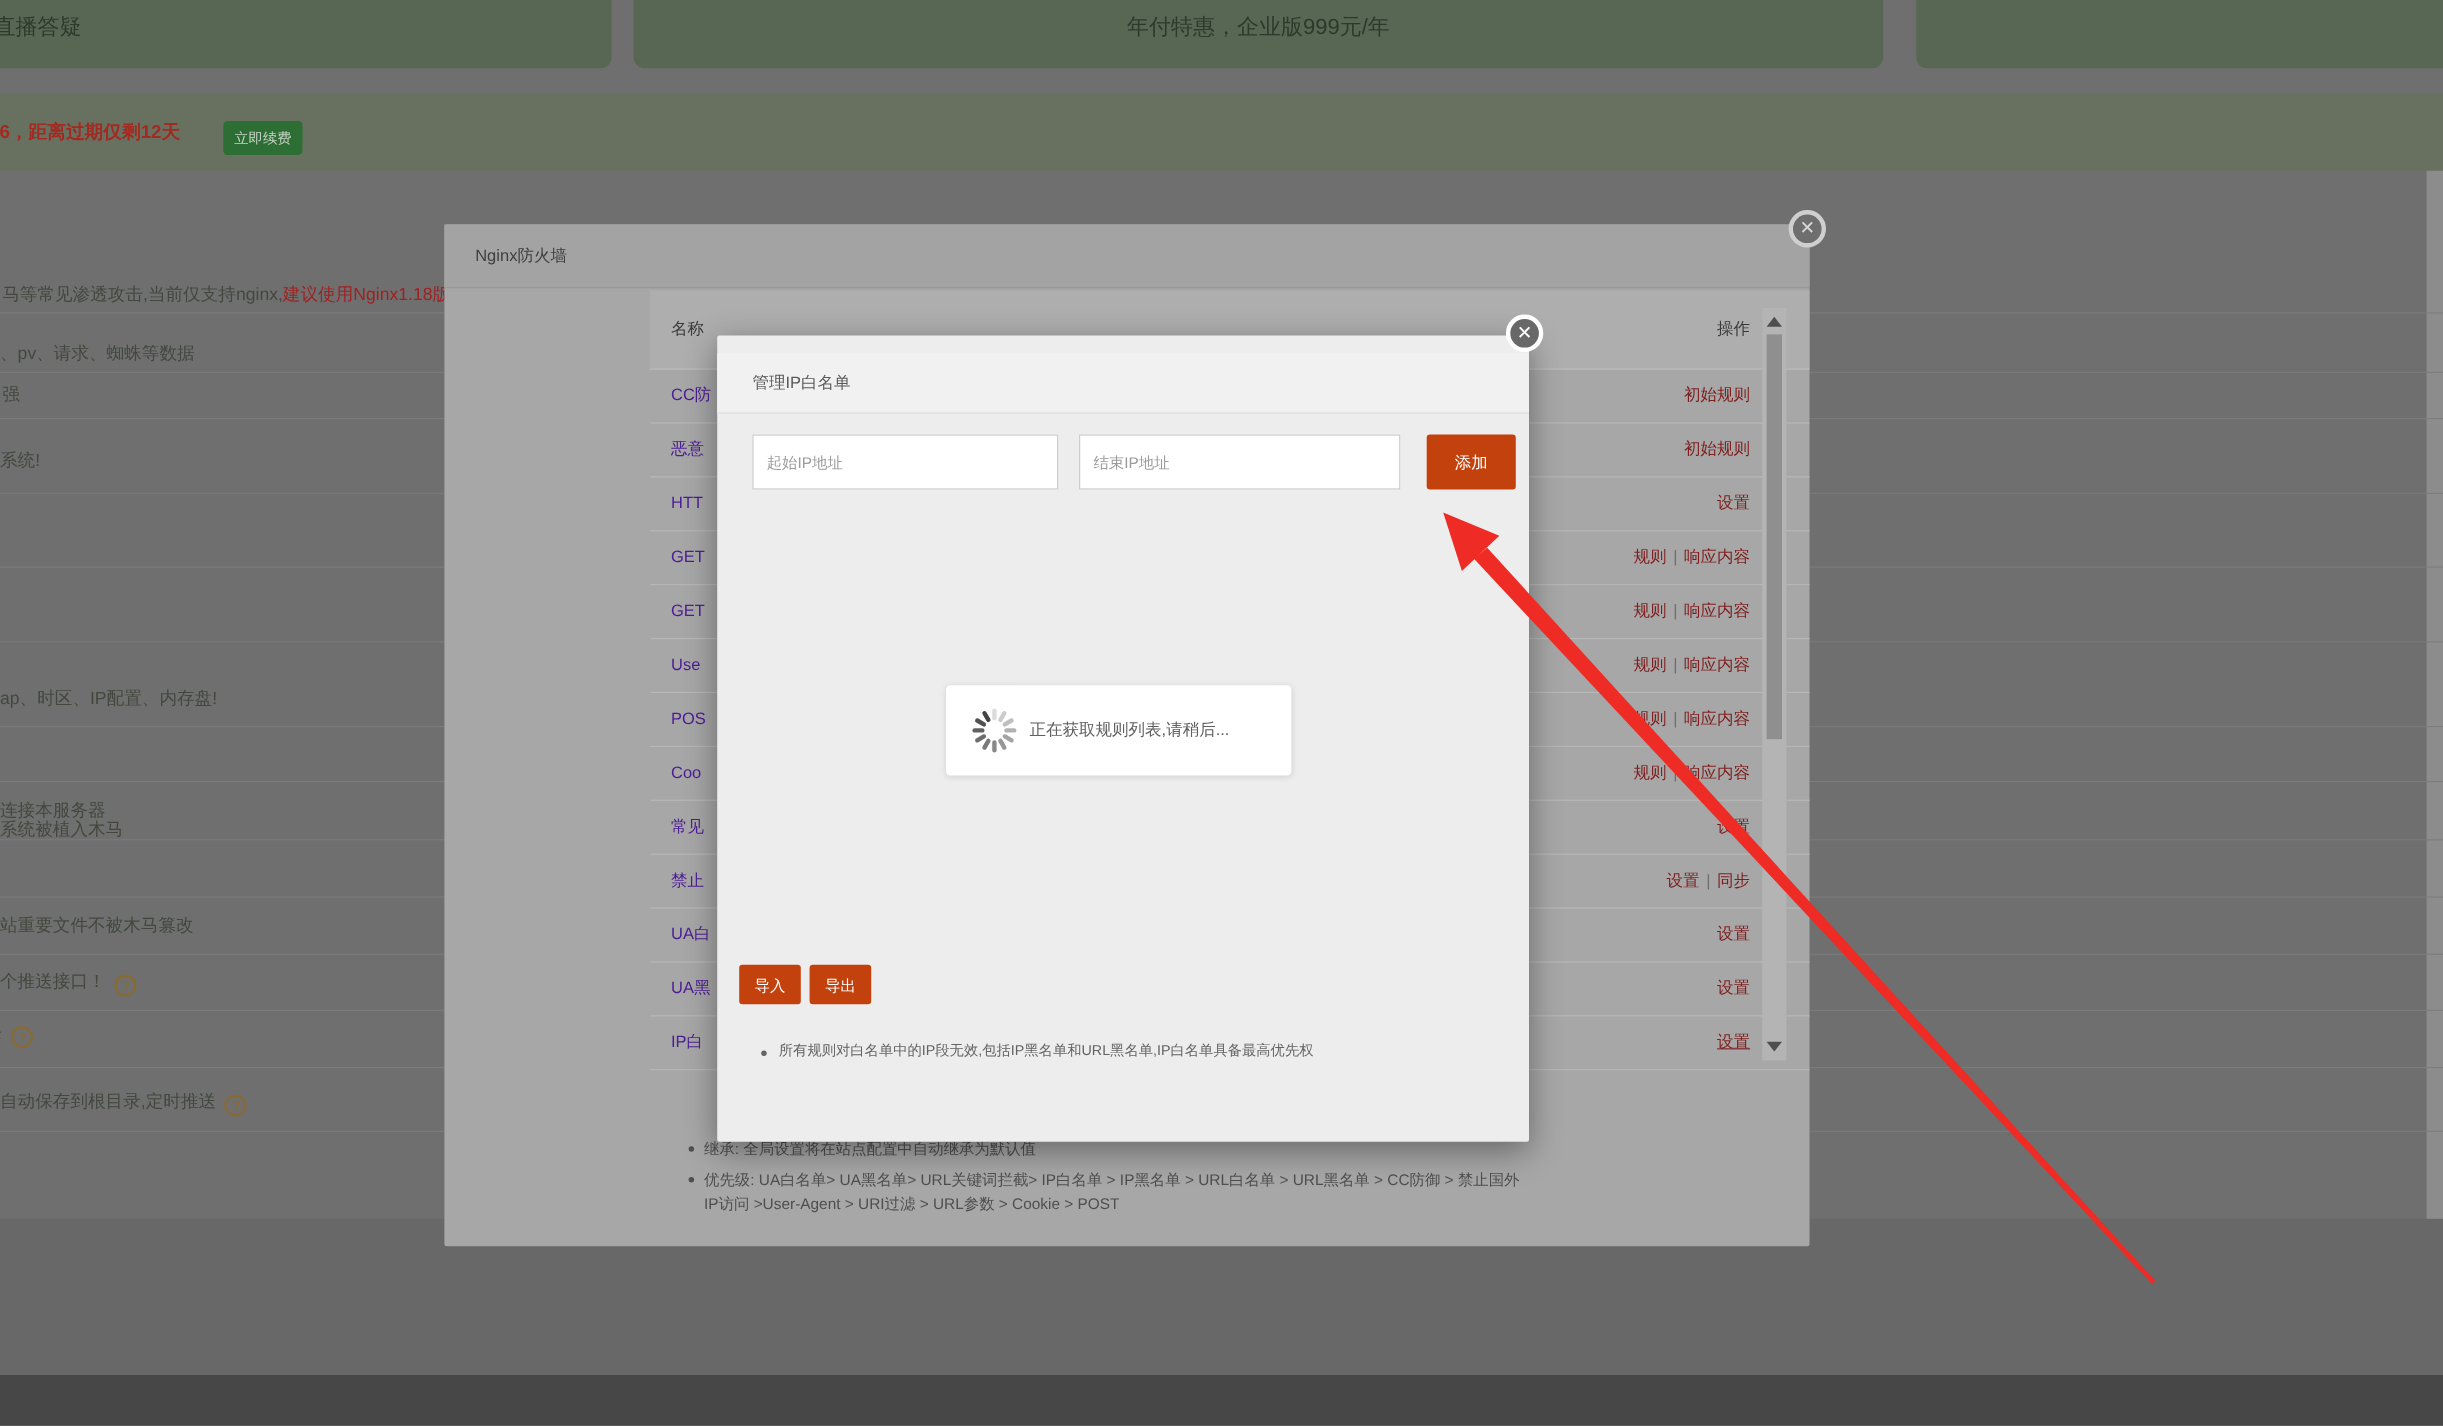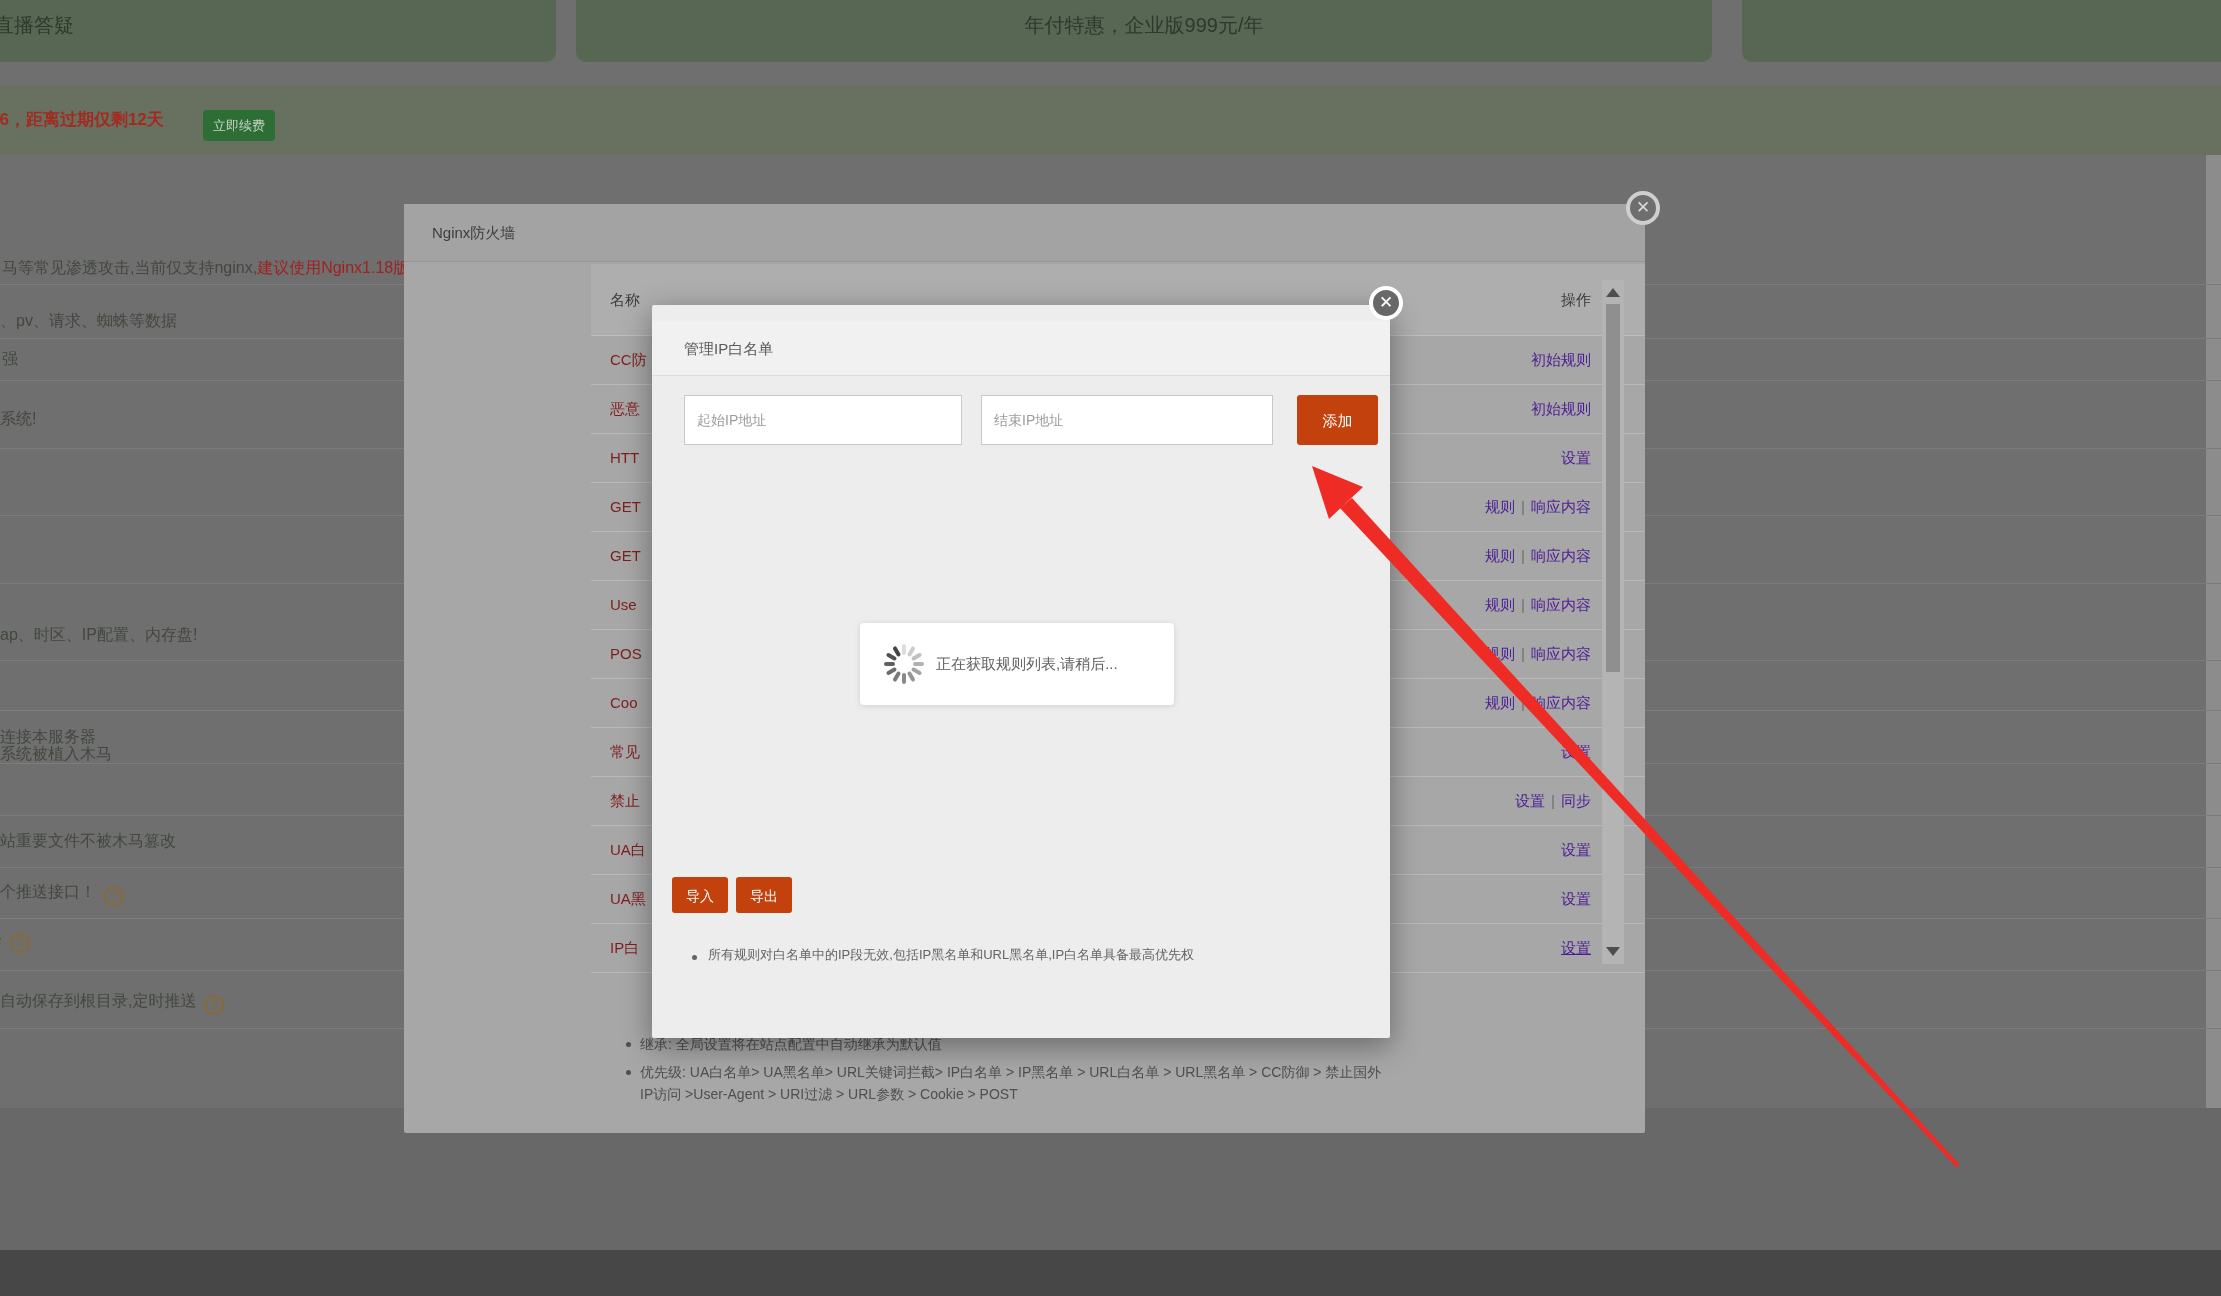--- a/index.html
+++ b/index.html
@@ -29,23 +29,23 @@
   .fw-close{left:1222px;top:-13px;background:#6e6e6e;border:4px solid #cfcfcf;color:#d8d8d8;font-size:17px;line-height:26px;}
   .fw-sidebar{position:absolute;left:0;top:59px;width:187px;height:870px;background:#9e9e9e;}
   .menu-item{height:54px;line-height:54px;padding-left:38px;font-size:15px;color:#3e3e3e;}
   .menu-item.active{background:#b1b1b1;}
   .fw-table{position:absolute;left:187px;top:59px;right:0;bottom:0;}
   .tbl-head{position:absolute;left:0;top:1px;right:0;height:72px;background:#aeaeae;border-bottom:1px solid #bdbdbd;font-size:15px;color:#3a3a3a;}
   .tbl-head .h-name{position:absolute;left:19px;line-height:72px;}
   .tbl-head .h-op{position:absolute;right:54px;line-height:72px;}
   .tbl-rows{position:absolute;left:0;top:73px;right:0;}
   .tbl-row{position:relative;height:49px;border-bottom:1px solid #b9b9b9;}
-  .row-name{position:absolute;left:19px;line-height:48px;font-size:15px;color:#7f1d1d;white-space:nowrap;}
+  .row-name{position:absolute;left:19px;line-height:48px;font-size:15px;color:#4c1d95;white-space:nowrap;}
   .row-ops{position:absolute;right:54px;line-height:48px;font-size:15px;white-space:nowrap;}
-  .op-link{color:#4c1d95;}
+  .op-link{color:#7f1d1d;}
   .op-link.u{text-decoration:underline;}
   .op-sep{color:#6f6f6f;padding:0 6px;}
   .fw-scroll{position:absolute;left:1011px;top:17px;width:22px;height:684px;background:#b4b4b4;}
   .tri{position:absolute;left:4px;width:0;height:0;border-left:7px solid transparent;border-right:7px solid transparent;}
   .tri-up{top:8px;border-bottom:9px solid #4e4e4e;}
   .tri-dn{bottom:8px;border-top:9px solid #4e4e4e;}
   .fw-thumb{position:absolute;left:4px;top:24px;width:14px;height:368px;background:#8f8f8f;}
   .fw-note{position:absolute;font-size:14px;color:#4f4f4f;white-space:nowrap;}
   .dot{position:absolute;width:5px;height:5px;border-radius:50%;background:#4f4f4f;}
 

